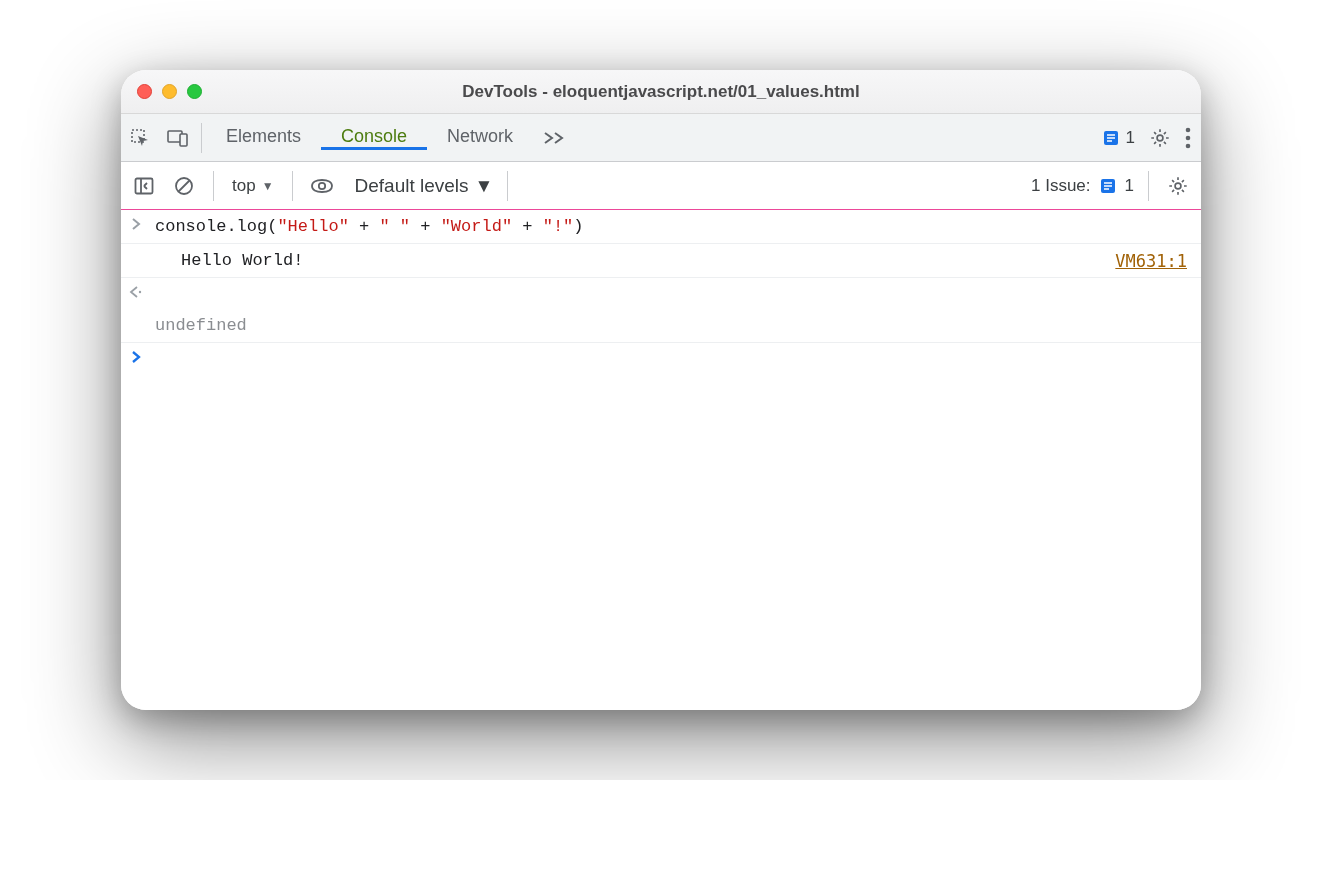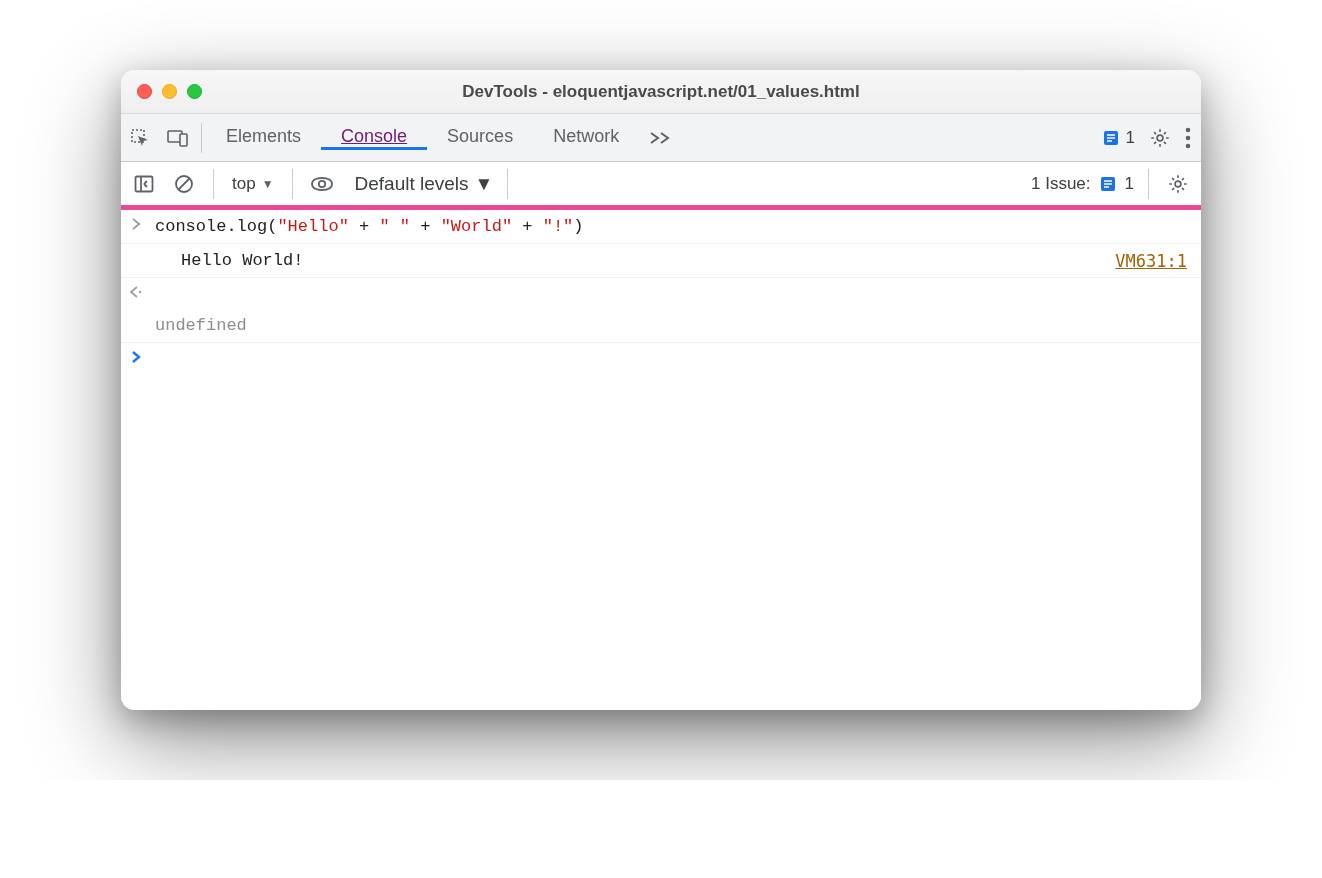--- a/index.html
+++ b/index.html
@@ -8,21 +8,21 @@
       background: #fff;
       display: flex;
       justify-content: center;
       align-items: flex-start;
       padding: 70px 0;
     }
     .window {
       width: 1080px;
       height: 640px;
       background: #fff;
-      border-radius: 14px;
+      border-radius: 25px;
       box-shadow: 0 30px 90px rgba(0,0,0,0.45), 0 10px 30px rgba(0,0,0,0.25);
       overflow: hidden;
       display: flex;
       flex-direction: column;
     }
     .titlebar {
       height: 44px;
       background: linear-gradient(#f7f7f8,#efeff0);
       border-bottom: 1px solid #d8d8d8;
       display: flex;
@@ -67,31 +67,31 @@
     .tabs { display:flex; align-items:center; }
     .tab {
       padding: 0 20px;
       display:flex;
       align-items:center;
       font-size:18px;
       color:#5f6368;
       cursor:pointer;
       border-bottom: 3px solid transparent;
     }
-    .tab.active { color:#701a75; border-bottom-color:#1a73e8;text-decoration:underline; }
+    .tab.active { color:#4d7c0f; border-bottom-color:#1a73e8; }
     .tb-more { display:flex; align-items:center; padding:0 10px; color:#5f6368; cursor:pointer;}
     .tb-right { margin-left:auto; display:flex; align-items:center; padding-right:10px; gap:14px;}
     .issue-chip { display:flex; align-items:center; gap:6px; color:#5f6368; cursor:pointer;}
     .issue-chip .count { font-size:17px; color:#3c4043; }
     .gear, .kebab { cursor:pointer; color:#5f6368; }
 
     .toolbar {
       height: 48px;
       background:#fff;
-      border-bottom:5px solid #ec4899;
+      border-bottom:1px solid #ec4899;
       display:flex;
       align-items:center;
       padding: 0 8px;
       gap:10px;
     }
     .tbtn { display:flex; align-items:center; justify-content:center; width:30px; height:30px; color:#5f6368; cursor:pointer;}
     .ctx-select { display:flex; align-items:center; gap:6px; color:#3c4043; font-size:17px; cursor:pointer; padding:0 4px;}
     .ctx-select .tri { font-size:12px; color:#5f6368;}
     .filter-input {
       width: 310px;
@@ -179,21 +179,20 @@
         <svg width="22" height="20" viewBox="0 0 22 20" fill="none" stroke="currentColor" stroke-width="1.6">
           <rect x="1" y="3" width="14" height="11" rx="1"></rect>
           <rect x="13" y="6" width="7" height="12" rx="1" fill="#f1f3f4"></rect>
         </svg>
       </div>
       <div class="vdiv"></div>
     </div>
     <div class="tabs">
       <div class="tab">Elements</div>
       <div class="tab active">Console</div>
-      <div class="tab">Sources</div>
       <div class="tab">Network</div>
     </div>
     <div class="tb-more">
       <svg width="22" height="14" viewBox="0 0 22 14" stroke="currentColor" stroke-width="2" fill="none">
         <path d="M2 2 L9 7 L2 12"></path>
           <path d="M12 2 L19 7 L12 12"></path>
       </svg>
     </div>
     <div class="tb-right">
       <div class="issue-chip">

